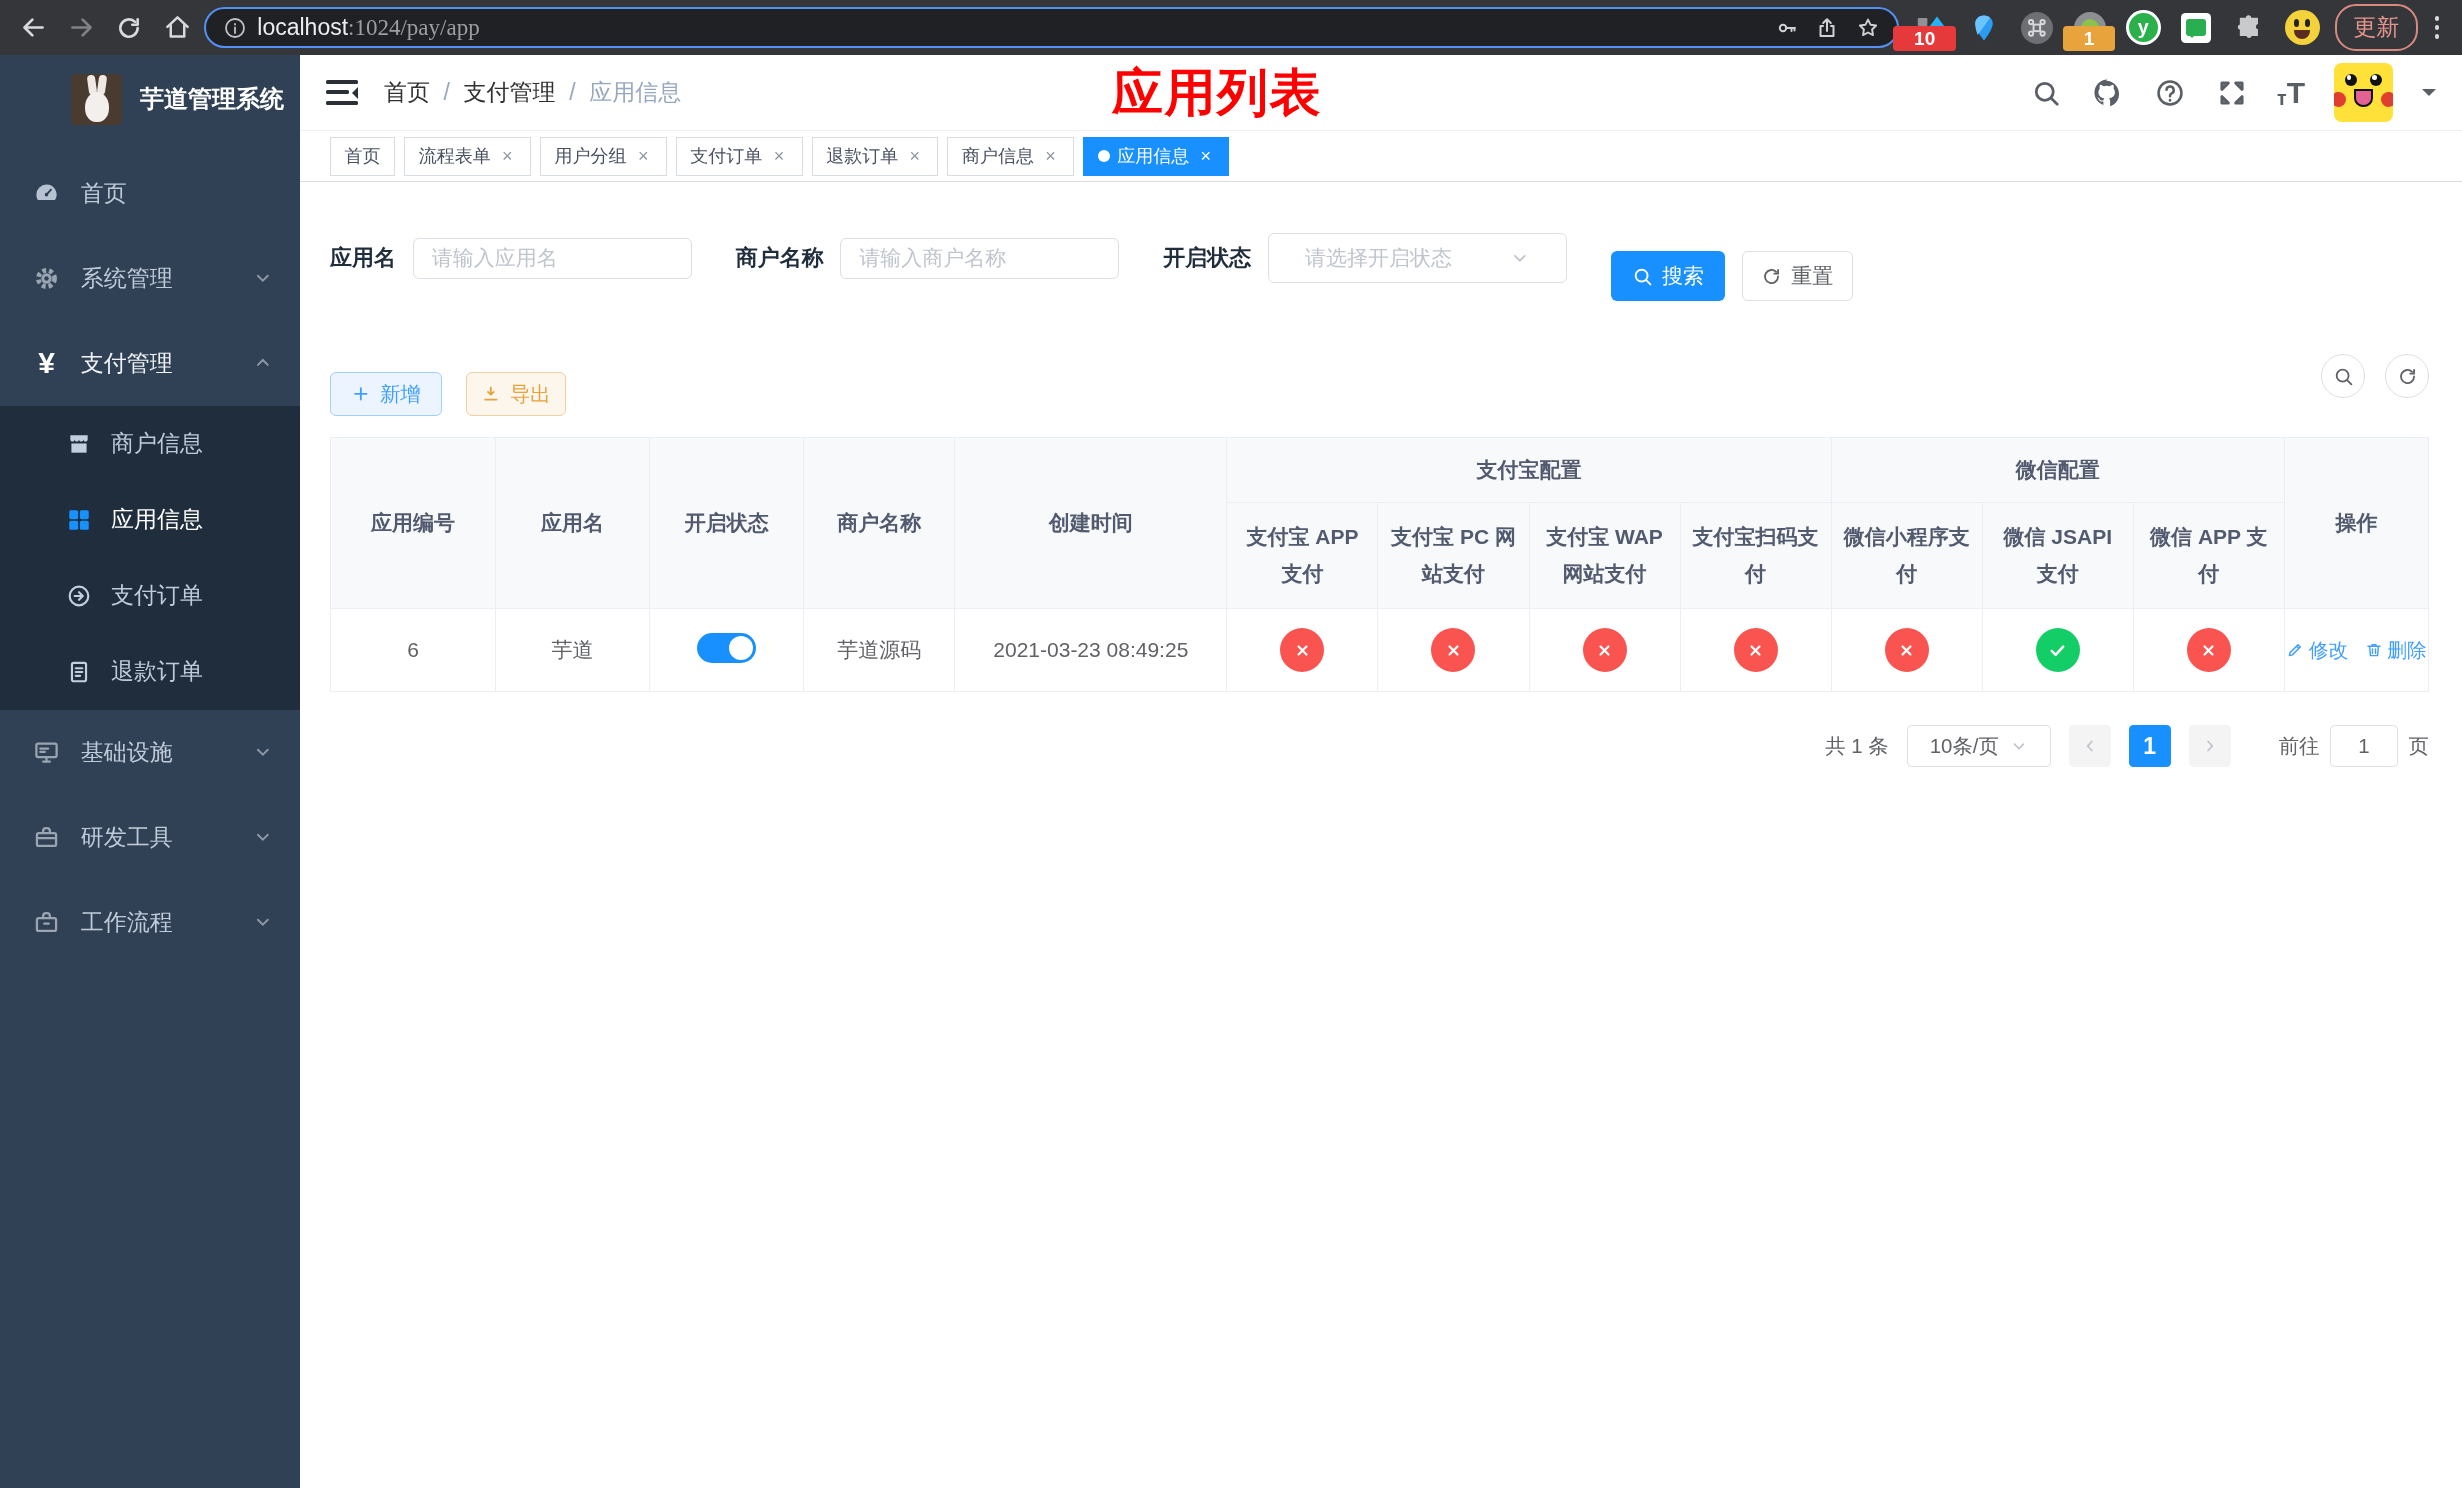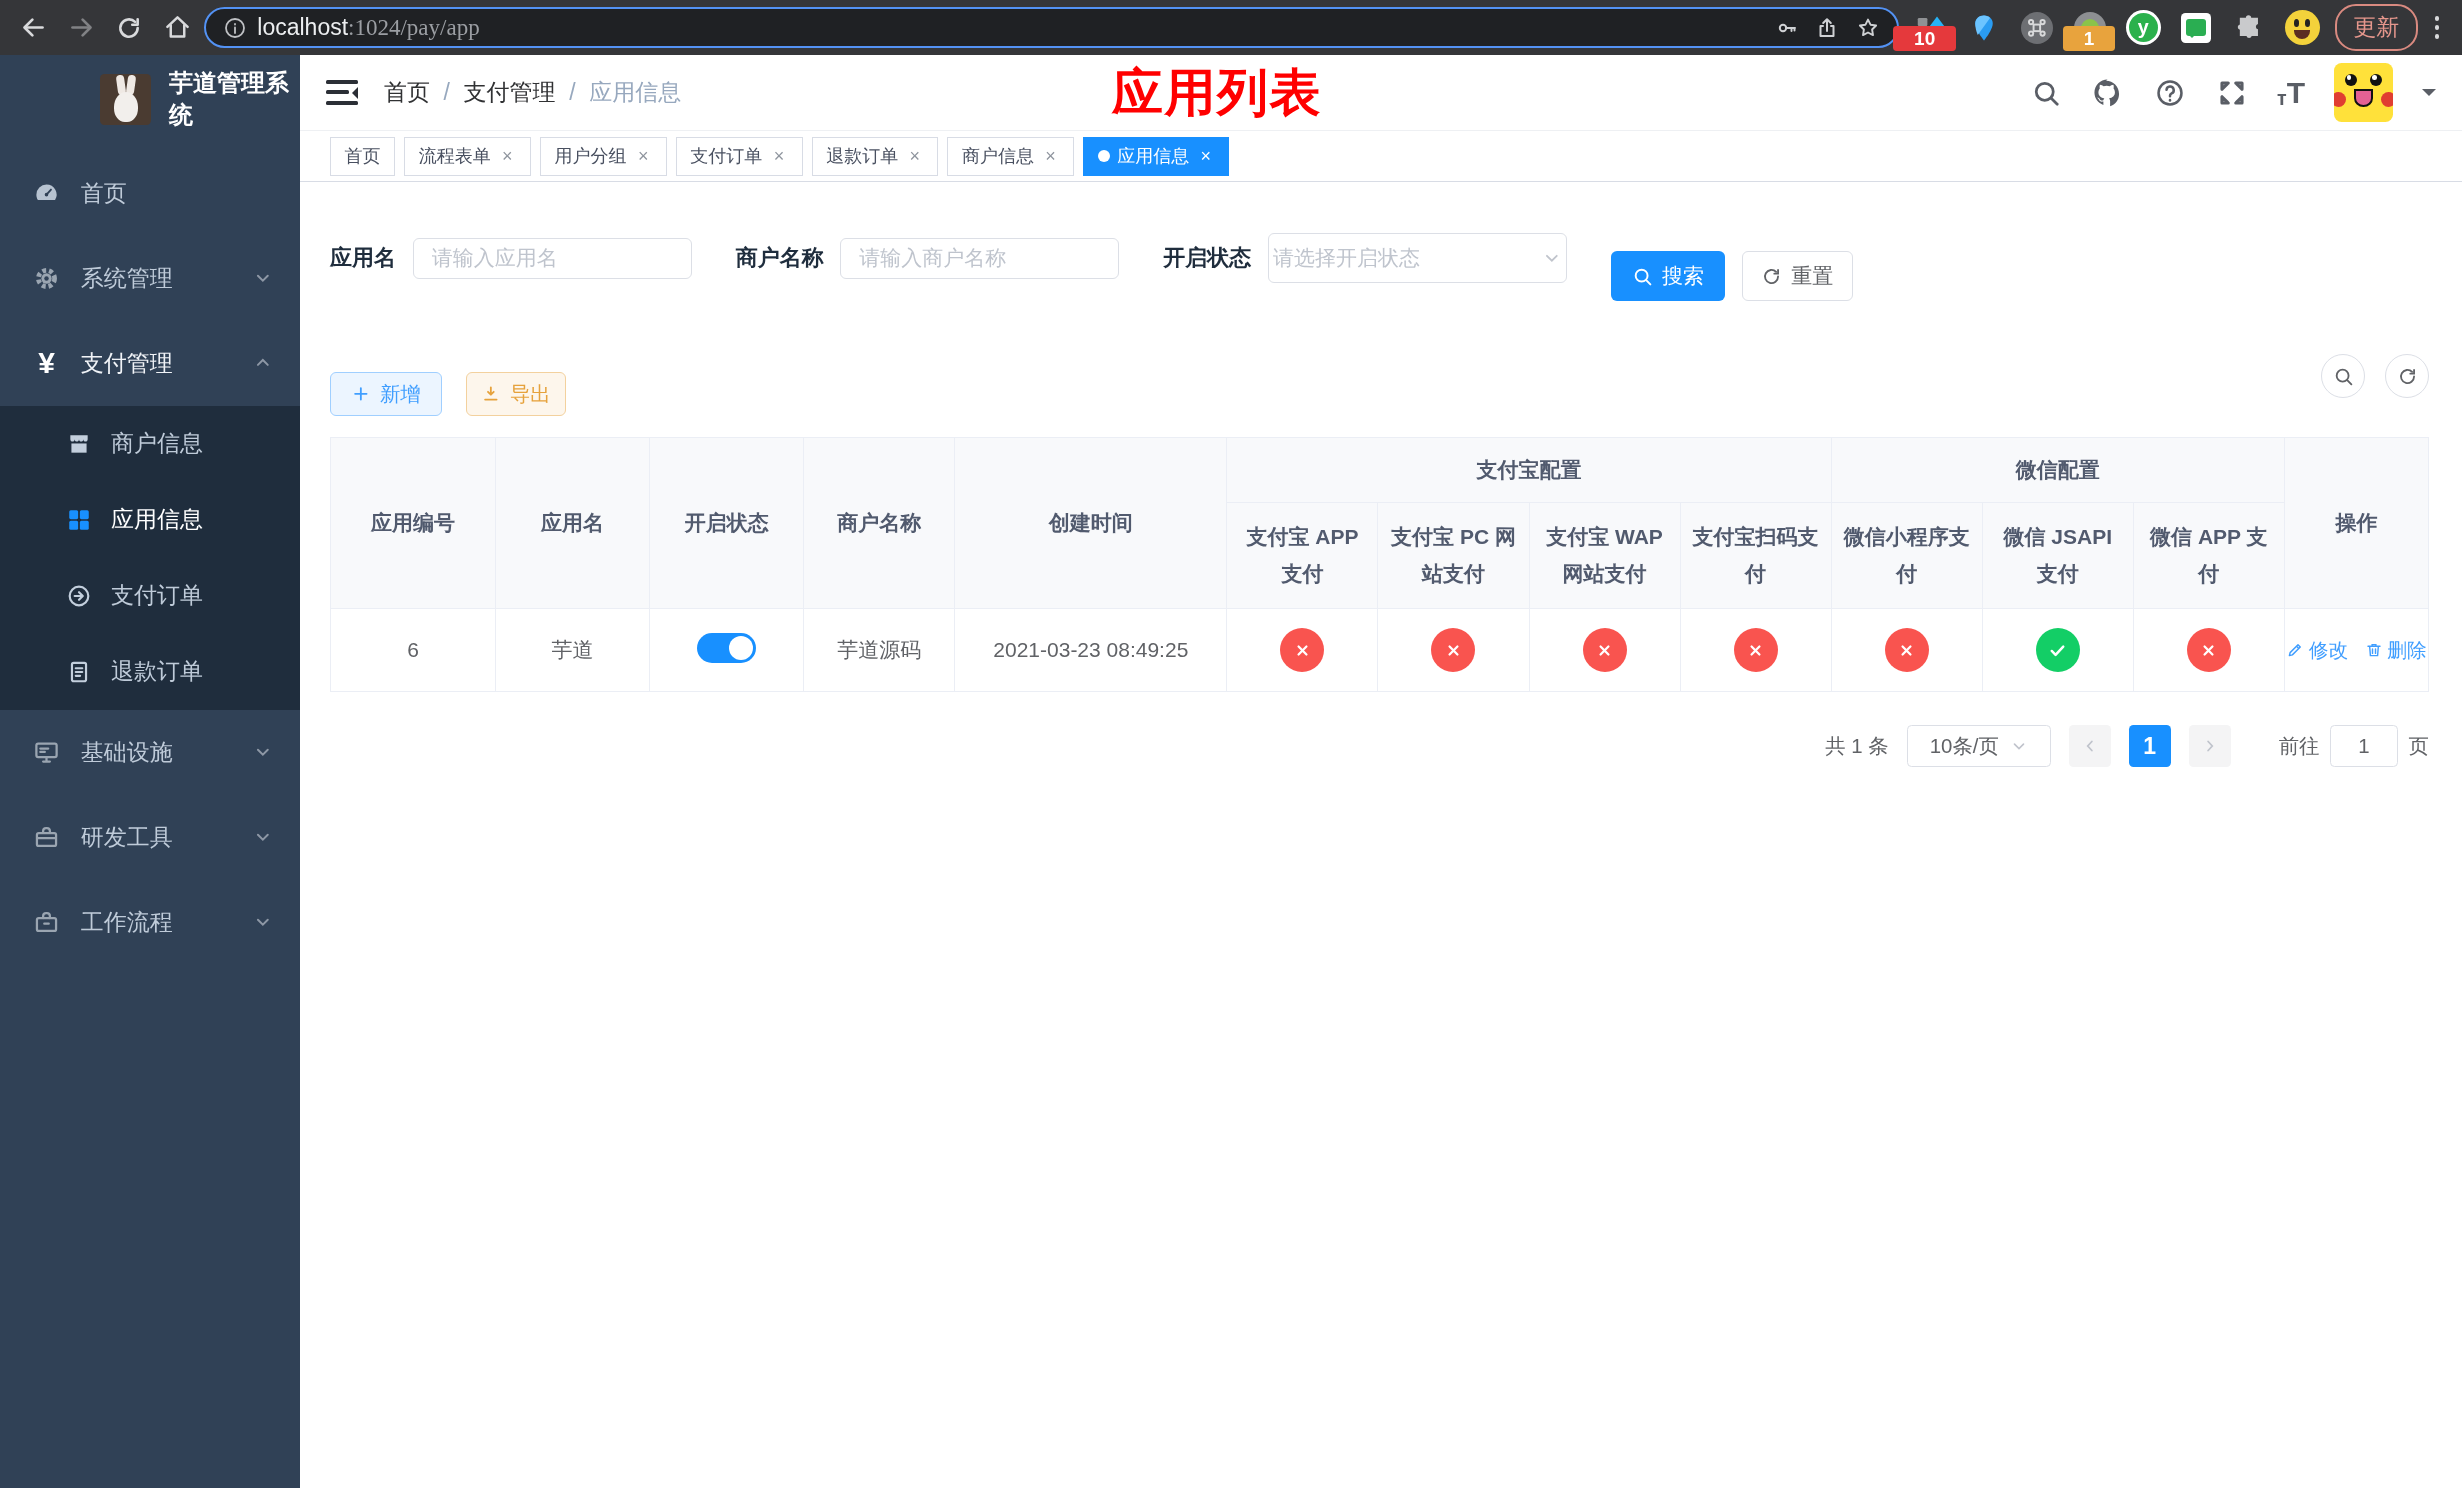--- a/index.html
+++ b/index.html
@@ -31,21 +31,21 @@
   .ext .emoji { width:35px; height:35px; border-radius:50%; background:#f3d23b; position:relative; }
   .ext .emoji .eye { position:absolute; top:9px; width:5.3px; height:7.6px; border-radius:50%; background:#222; }
   .ext .emoji .mouth { position:absolute; left:9px; top:19.7px; width:16.7px; height:9px; border-radius:0 0 9px 9px; background:#5b2d22; }
   .update-pill { border:2.3px solid #d98a80; color:#e4968c; font-size:23px; border-radius:21px; padding:6px 16.7px; flex:none; }
   .kebab { width:26px; display:flex; flex-direction:column; align-items:center; gap:4.5px; padding:3px 0; }
   .kebab i { width:4.5px; height:4.5px; border-radius:50%; background:#d9dadc; }
 
   
   .app { flex:1; display:flex; min-height:0; }
   .sidebar { width:300px; background:#304156; flex:none; display:flex; flex-direction:column; }
-  .logo-row { height:88px; display:flex; align-items:center; gap:18px; padding-left:71px;margin-left:29px; }
+  .logo-row { height:88px; display:flex; align-items:center; gap:18px; padding-left:71px; }
   .logo-img { width:51px; height:51px; border-radius:4.5px; background:#4a3b31; position:relative; overflow:hidden; flex:none; }
   .logo-img .body { position:absolute; left:13.6px; top:18px; width:24px; height:30px; background:#f2efec; border-radius:50% 50% 45% 45%; }
   .logo-img .ear { position:absolute; top:1.5px; width:7.6px; height:19.7px; background:#efe9e4; border-radius:4.5px; }
   .logo-img .ear.l { left:16.7px; transform:rotate(-8deg); }
   .logo-img .ear.r { left:27px; transform:rotate(8deg); }
   .logo-title { color:#fff; font-size:24px; font-weight:700; }
   .menu { margin-top:7.6px; }
   .menu-item { height:85px; display:flex; align-items:center; padding:0 30px 0 32px; color:#bfcbd9; font-size:23px; cursor:pointer; position:relative; }
   .menu-item .mi-icon { width:29px; height:29px; margin-right:19.7px; display:flex; align-items:center; justify-content:center; color:#b7c3d1; flex:none; }
   .menu-item .yen { font-size:30px; font-weight:700; color:#fff; }
@@ -91,21 +91,21 @@
   .tab.active { background:#1890ff; border-color:#1890ff; color:#fff; }
   .tab.active .tclose { color:#fff; }
   .tab .tdot { width:12px; height:12px; border-radius:50%; background:#fff; flex:none; }
 
   
   .content { flex:1; padding:33px 33px 0 30px; min-height:0; }
   .search-row { display:flex; align-items:center; gap:16.7px; }
   .f-label { font-size:22px; font-weight:700; color:#1f2d3d; flex:none; }
   .f-input { width:279px; height:41px; border:0.8px solid #dcdfe6; border-radius:6px; padding:0 18px; font-size:21px; color:#606266; font-family:"Liberation Sans",sans-serif; outline:none; }
   .f-input::placeholder { color:#bfc4cd; }
-  .f-select { width:299px; height:50px; border:0.8px solid #dcdfe6; border-radius:6px; padding:0 4px; font-size:21px; color:#bfc4cd; display:flex; align-items:center; justify-content:space-between; }
+  .f-select { width:299px; height:50px; border:0.8px solid #dcdfe6; border-radius:6px; padding:0 36px; font-size:21px; color:#bfc4cd; display:flex; align-items:center; justify-content:space-between; }
   .f-select .chev { color:#c0c4cc; }
   .gap-lg { width:10.6px; flex:none; }
   .btn { height:50px; border-radius:6px; font-size:21px; display:flex; align-items:center; justify-content:center; gap:9px; cursor:pointer; border:0.8px solid transparent; flex:none;margin-top:36px; }
   .btn-primary { background:#1890ff; color:#fff; width:114px; }
   .btn-plain { background:#fff; color:#606266; border-color:#dcdfe6; width:111px; }
 
   .toolbar-row { margin-top:35px; display:flex; align-items:center; }
   .btn-soft-blue { background:#ecf5ff; border-color:#a0cfff; color:#409eff; height:44px; width:112px; border-radius:6px; font-size:20.4px; }
   .btn-soft-yellow { background:#fdf6ec; border-color:#f3d19e; color:#e6a23c; height:44px; width:100px; border-radius:6px; font-size:20.4px; margin-left:24px; }
   .tool-right { margin-left:auto; display:flex; gap:19.7px; }

